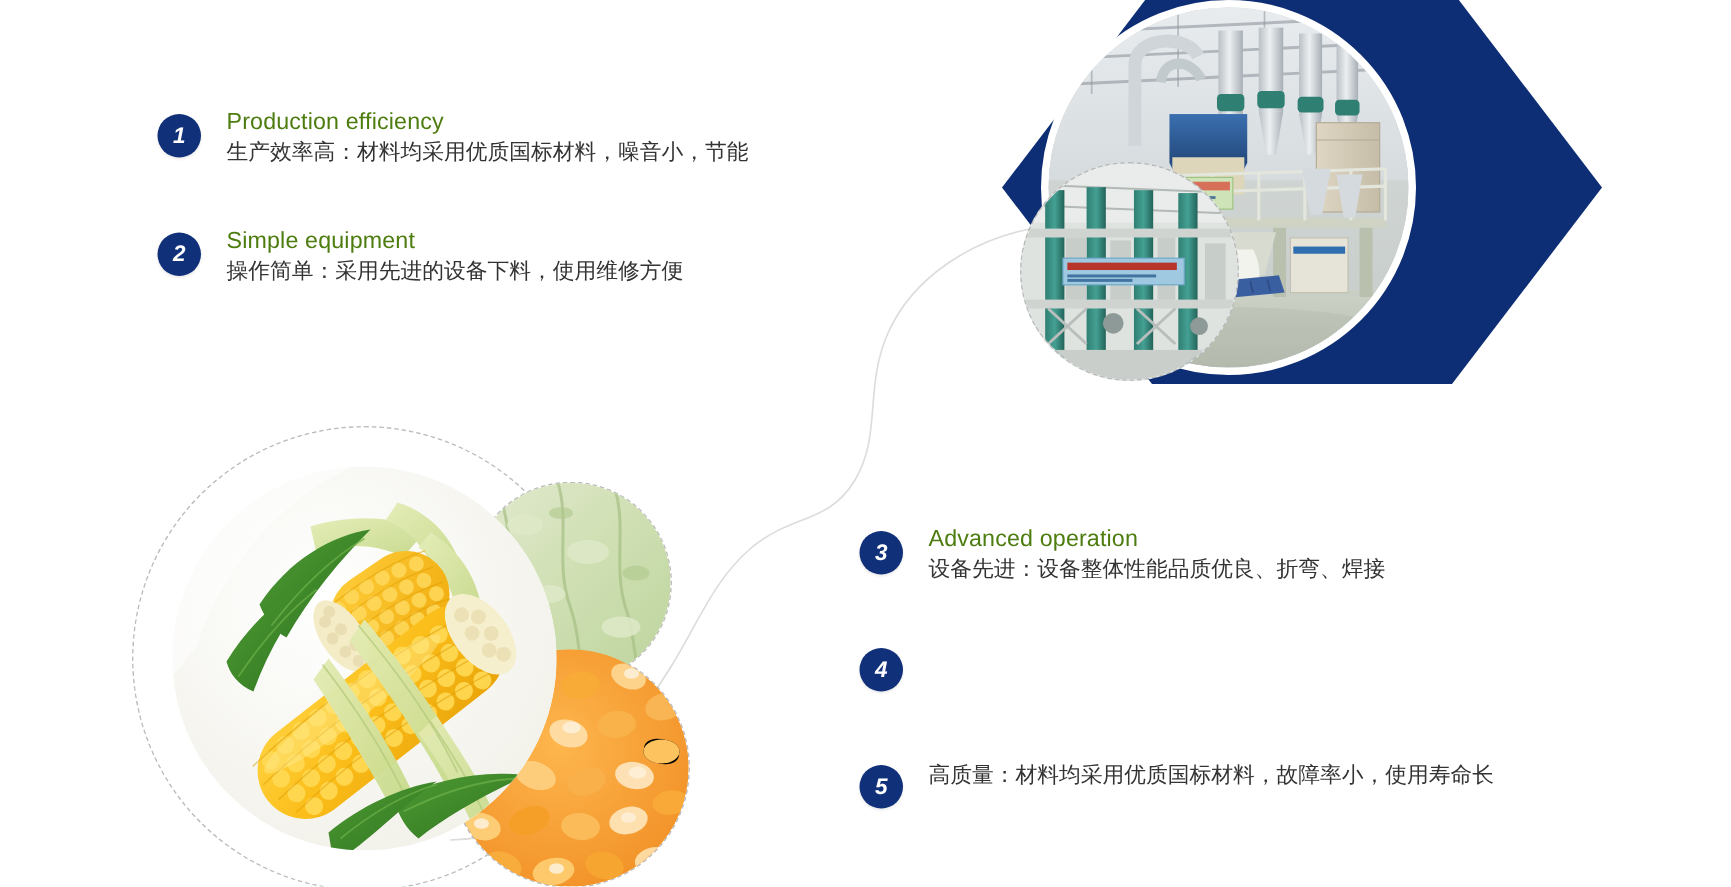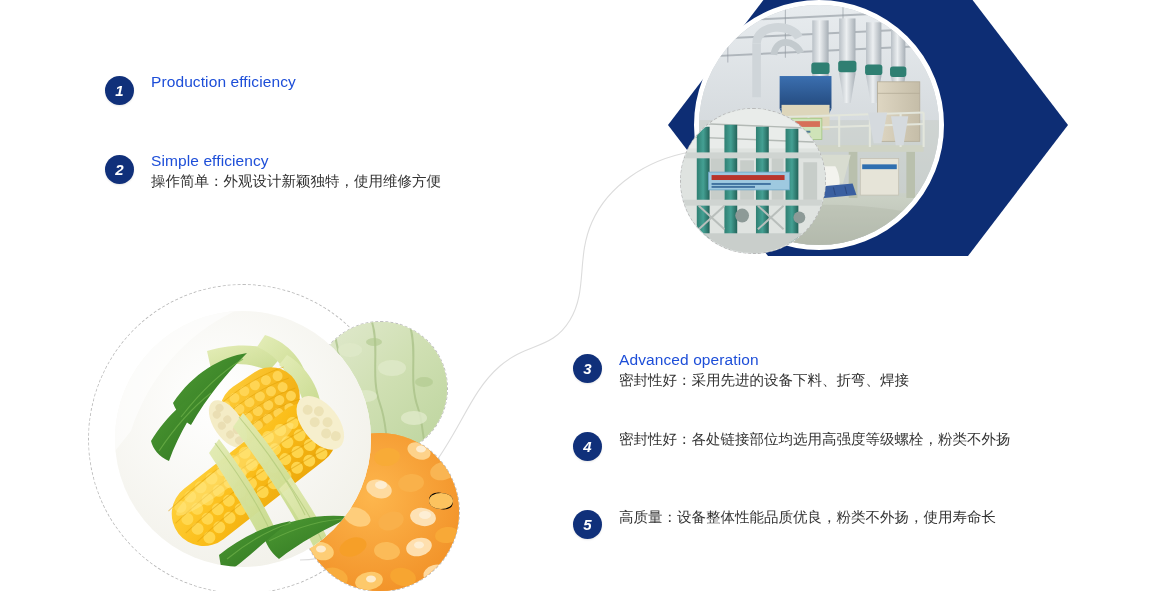--- a/index.html
+++ b/index.html
@@ -22,21 +22,21 @@
     background:#10307a;
     flex:0 0 29px;
     display:flex;align-items:center;justify-content:center;
     color:#ffffff;font-style:italic;font-weight:bold;font-size:15px;
     line-height:1;
     letter-spacing:0px;
     box-shadow:0 1px 2px rgba(0,0,0,0.10);
   }
   .ftext{margin-left:17px;margin-top:-4px;}
   .fhead{
-    color:#1d4ed8;
+    color:#4d7c0f;
     font-size:15.5px;
     line-height:19px;
     white-space:nowrap;
     letter-spacing:0.1px;
   }
   .fsub{
     color:#333333;
     font-size:14.5px;
     line-height:21px;
     white-space:nowrap;
@@ -578,46 +578,46 @@
 
         <path d="M0 0 L120 0 C70 24, 34 66, 16 120 L0 140 Z" fill="#ffffff" opacity="0.55"></path>
       </svg>
     </div>
   </div>
 
   <div class="feature" style="left:105px; top:76px;">
     <div class="badge">1</div>
     <div class="ftext">
       <div class="fhead">Production efficiency</div>
+      <div class="fsub">生产效率高：材料均采用优质国标材料，噪音小，节能</div>
     </div>
   </div>
 
   <div class="feature" style="left:105px; top:155px;">
     <div class="badge">2</div>
     <div class="ftext">
-      <div class="fhead">Simple efficiency</div>
-      <div class="fsub">操作简单：外观设计新颖独特，使用维修方便</div>
+      <div class="fhead">Simple equipment</div>
+      <div class="fsub">操作简单：采用先进的设备下料，使用维修方便</div>
     </div>
   </div>
 
   <div class="feature" style="left:573px; top:354px;">
     <div class="badge">3</div>
     <div class="ftext">
       <div class="fhead">Advanced operation</div>
-      <div class="fsub">密封性好：采用先进的设备下料、折弯、焊接</div>
+      <div class="fsub">设备先进：设备整体性能品质优良、折弯、焊接</div>
     </div>
   </div>
 
   <div class="feature" style="left:573px; top:432px;">
     <div class="badge">4</div>
     <div class="ftext">
-      <div class="fsub">密封性好：各处链接部位均选用高强度等级螺栓，粉类不外扬</div>
     </div>
   </div>
 
   <div class="feature" style="left:573px; top:510px;">
     <div class="badge">5</div>
     <div class="ftext">
-      <div class="fsub">高质量：设备整体性能品质优良，粉类不外扬，使用寿命长</div>
+      <div class="fsub">高质量：材料均采用优质国标材料，故障率小，使用寿命长</div>
     </div>
   </div>
 
 </div>
 
 </body></html>

